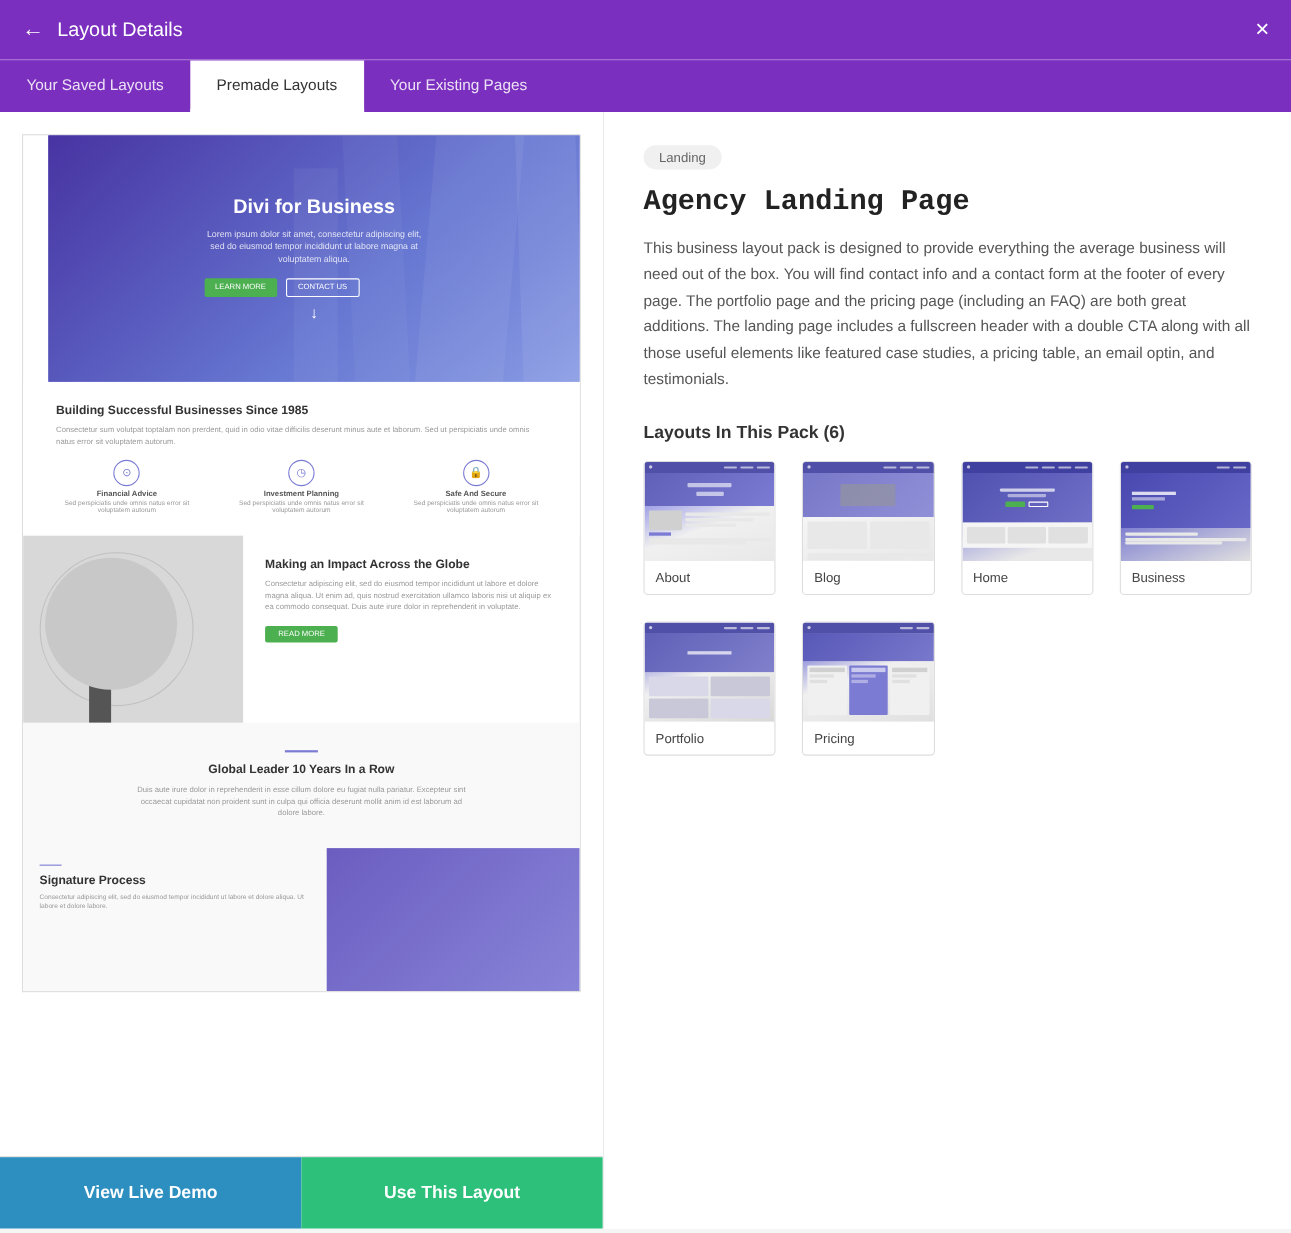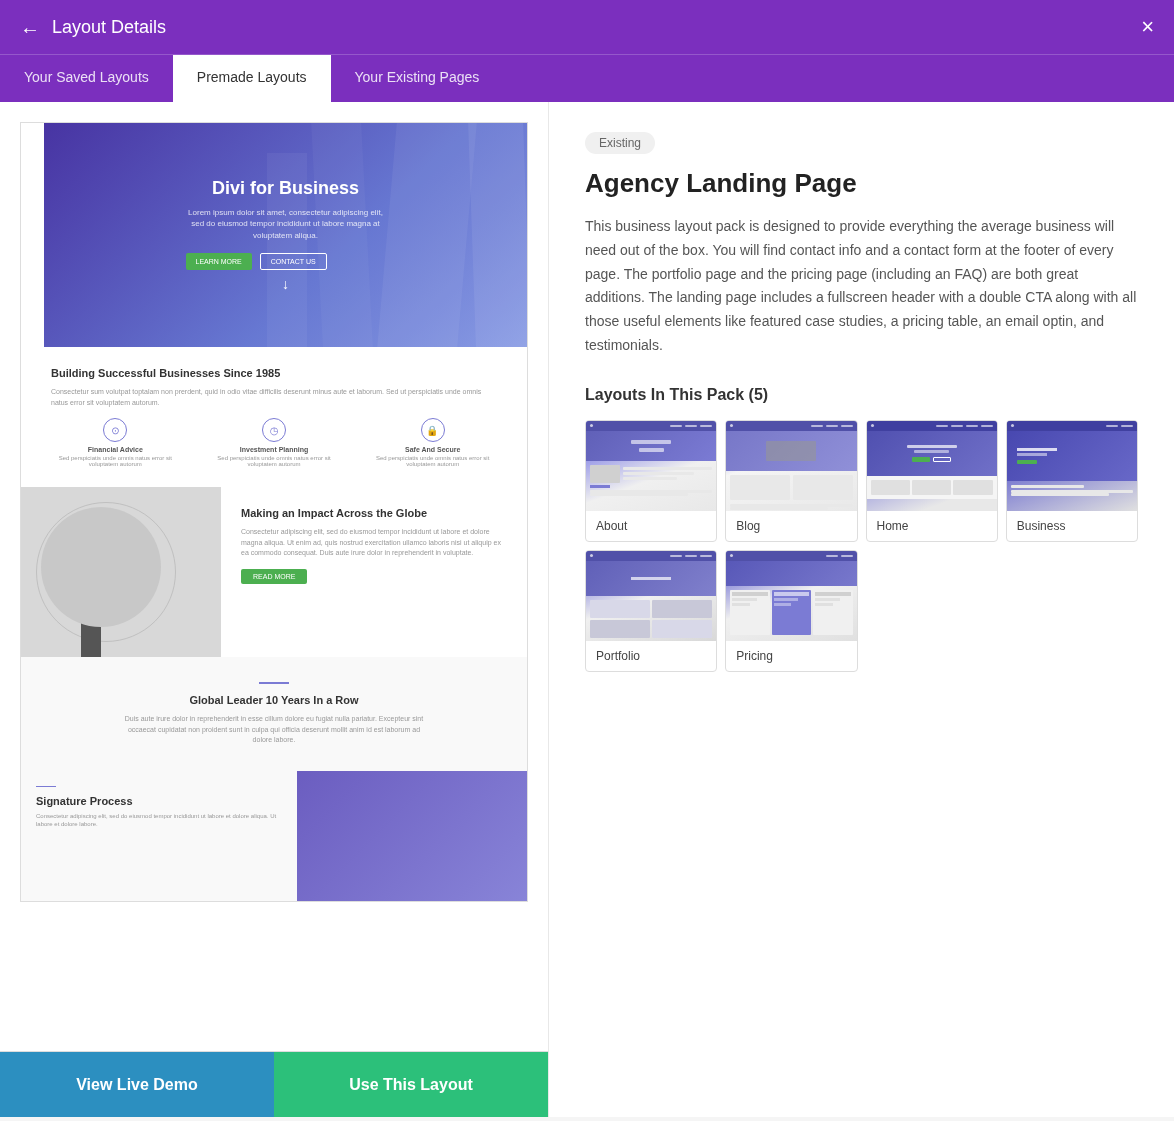--- a/index.html
+++ b/index.html
@@ -338,20 +338,21 @@
       border-radius: 20px;
       padding: 4px 14px;
       font-size: 12px;
       margin-bottom: 14px;
     }
     .layout-title {
       font-size: 26px;
       font-weight: 700;
       color: #222;
       margin-bottom: 16px;
+      font-family: Liberation Mono, monospace;
     }
     .layout-desc {
       font-size: 14px;
       color: #555;
       line-height: 1.7;
       margin-bottom: 28px;
     }
     .pack-label {
       font-size: 16px;
       font-weight: 700;
@@ -443,21 +444,21 @@
     .thumb-label {
       padding: 8px 10px;
       font-size: 12px;
       color: #444;
       font-weight: 500;
     }
     
     .all-layouts-grid {
       display: grid;
       grid-template-columns: repeat(4, 1fr);
-      gap: 8px;
+      gap: 24px;
     }
 
     
     .left-scroll {
       overflow-y: auto;
       height: calc(1121px - 54px - 52px - 66px);
     }
 
     .bottom-buttons-wrapper {
       display: flex;
@@ -569,25 +570,25 @@
     </div>
 
     <div class="bottom-buttons-wrapper">
       <button class="btn-demo">View Live Demo</button>
       <button class="btn-use">Use This Layout</button>
     </div>
   </div>
 
   <div class="right-panel">
     <div>
-      <span class="category-badge">Existing</span>
+      <span class="category-badge">Landing</span>
     </div>
     <h1 class="layout-title">Agency Landing Page</h1>
     <p class="layout-desc">This business layout pack is designed to provide everything the average business will need out of the box. You will find contact info and a contact form at the footer of every page. The portfolio page and the pricing page (including an FAQ) are both great additions. The landing page includes a fullscreen header with a double CTA along with all those useful elements like featured case studies, a pricing table, an email optin, and testimonials.</p>
-    <div class="pack-label">Layouts In This Pack (5)</div>
+    <div class="pack-label">Layouts In This Pack (6)</div>
 
     <div class="all-layouts-grid">
 
       <div class="layout-thumb">
         <div class="thumb-image about-thumb">
           <div class="thumb-nav">
             <div class="thumb-nav-dot"></div>
             <div class="thumb-nav-line">
               <div class="thumb-nav-item"></div>
               <div class="thumb-nav-item"></div>

